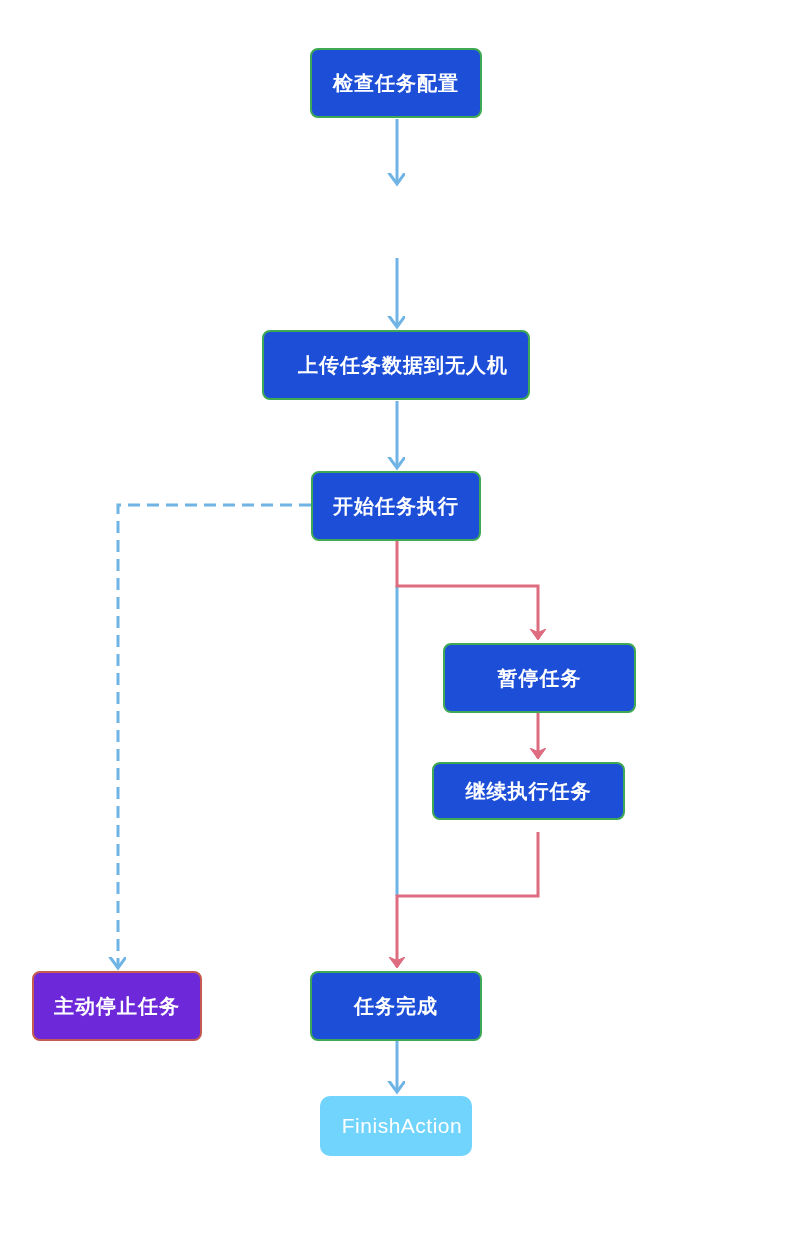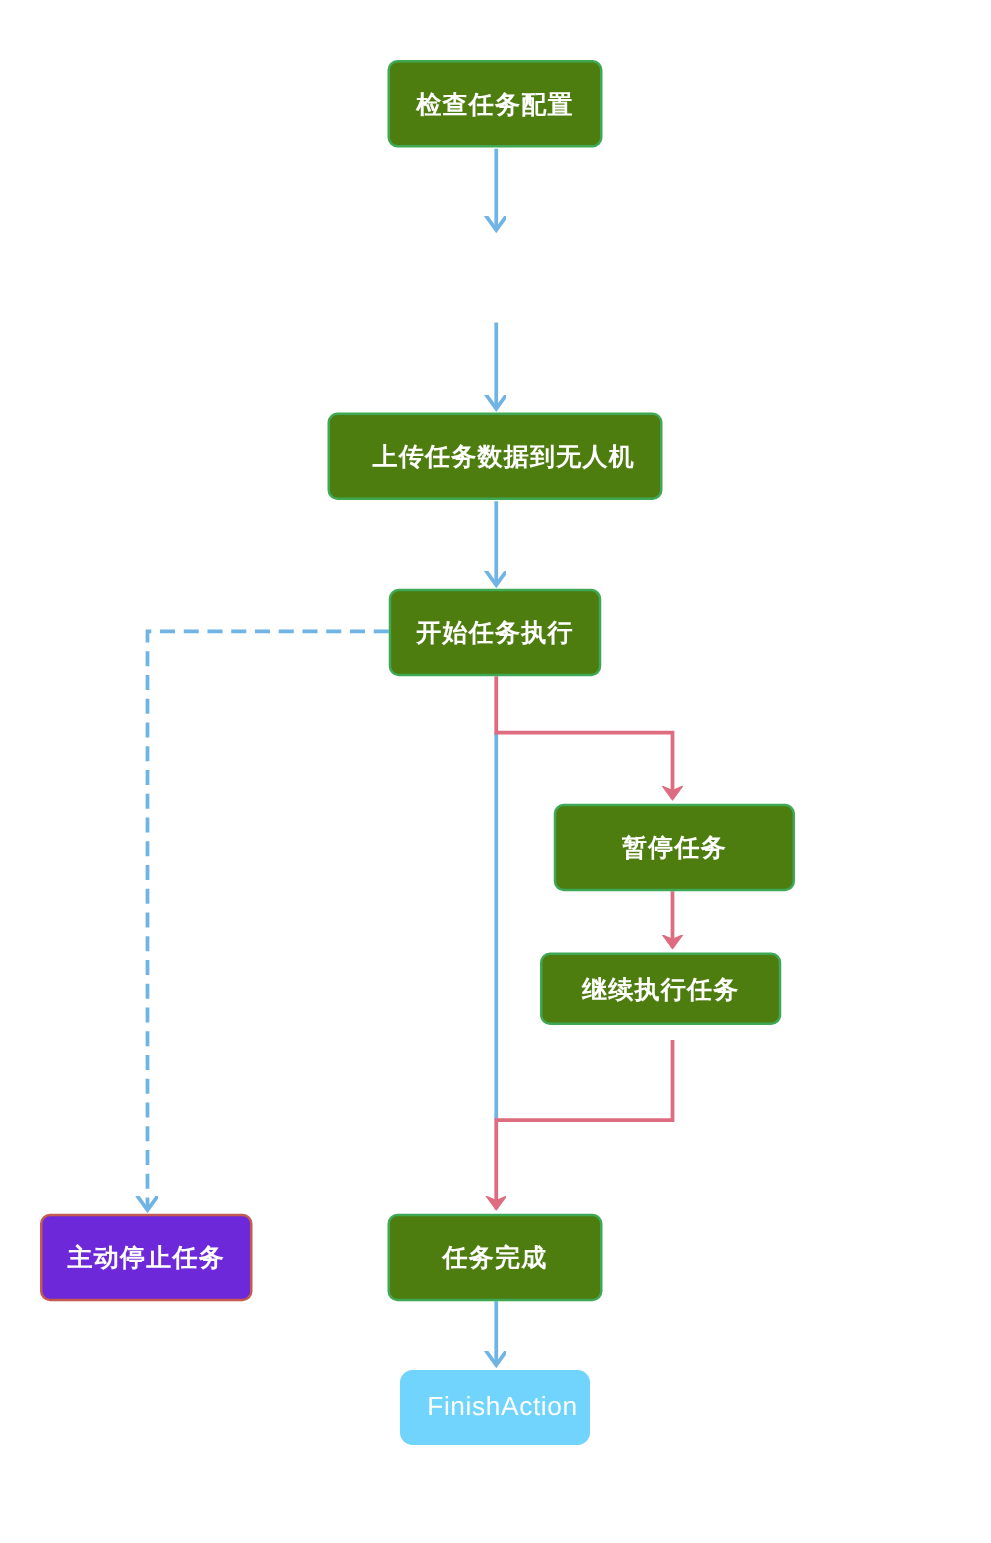--- a/index.html
+++ b/index.html
@@ -30,21 +30,21 @@
     justify-content: center;
     border-radius: 8px;
     color: #ffffff;
     font-size: 20px;
     font-weight: 600;
     letter-spacing: 1px;
     text-align: center;
     white-space: nowrap;
   }
   .node.green {
-    background: #4d7c0f;
+    background: #1d4ed8;
     border: 2px solid #3EA854;
   }
   .node.red {
     background: #6d28d9;
     border: 2px solid #C45A50;
   }
   .node.lightblue {
     background: #70D4FC;
     border: none;
     border-radius: 10px;

